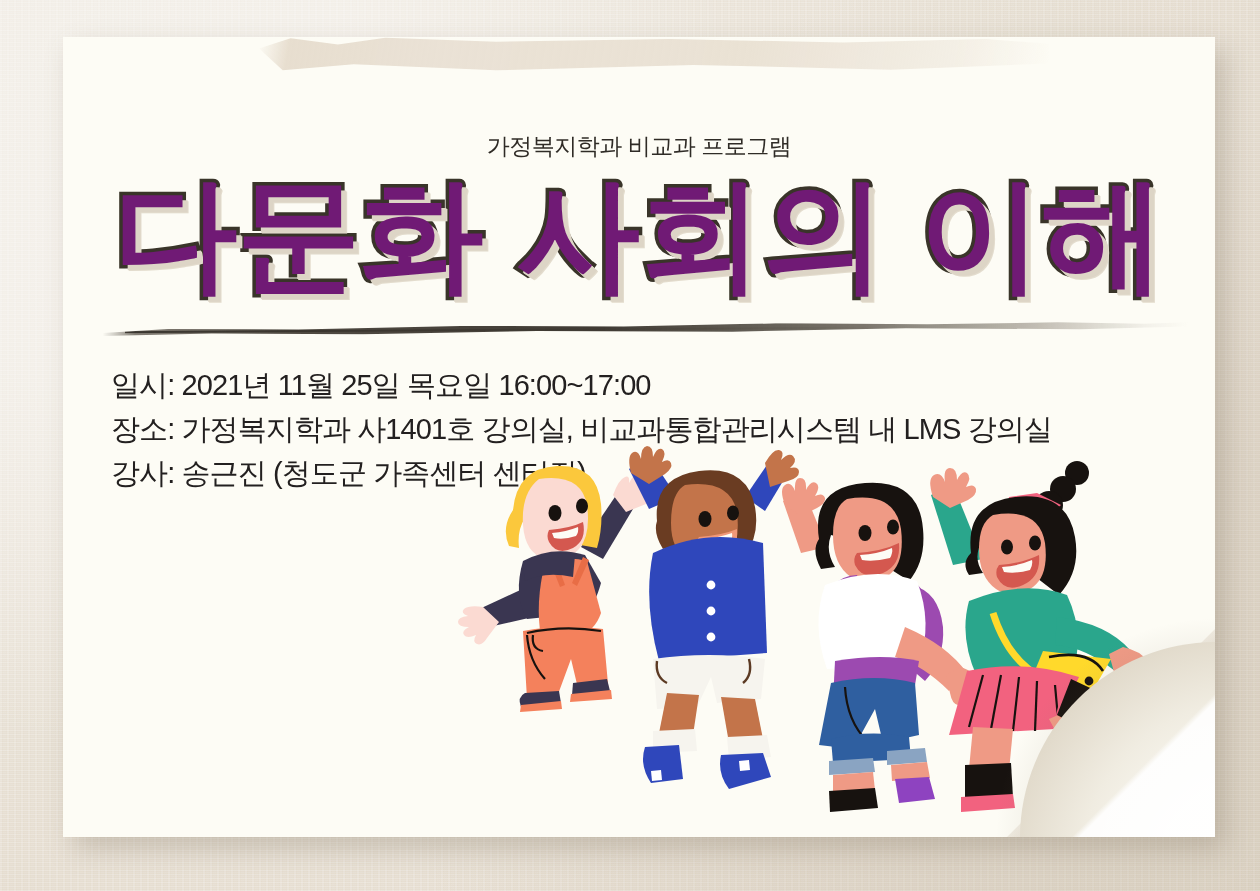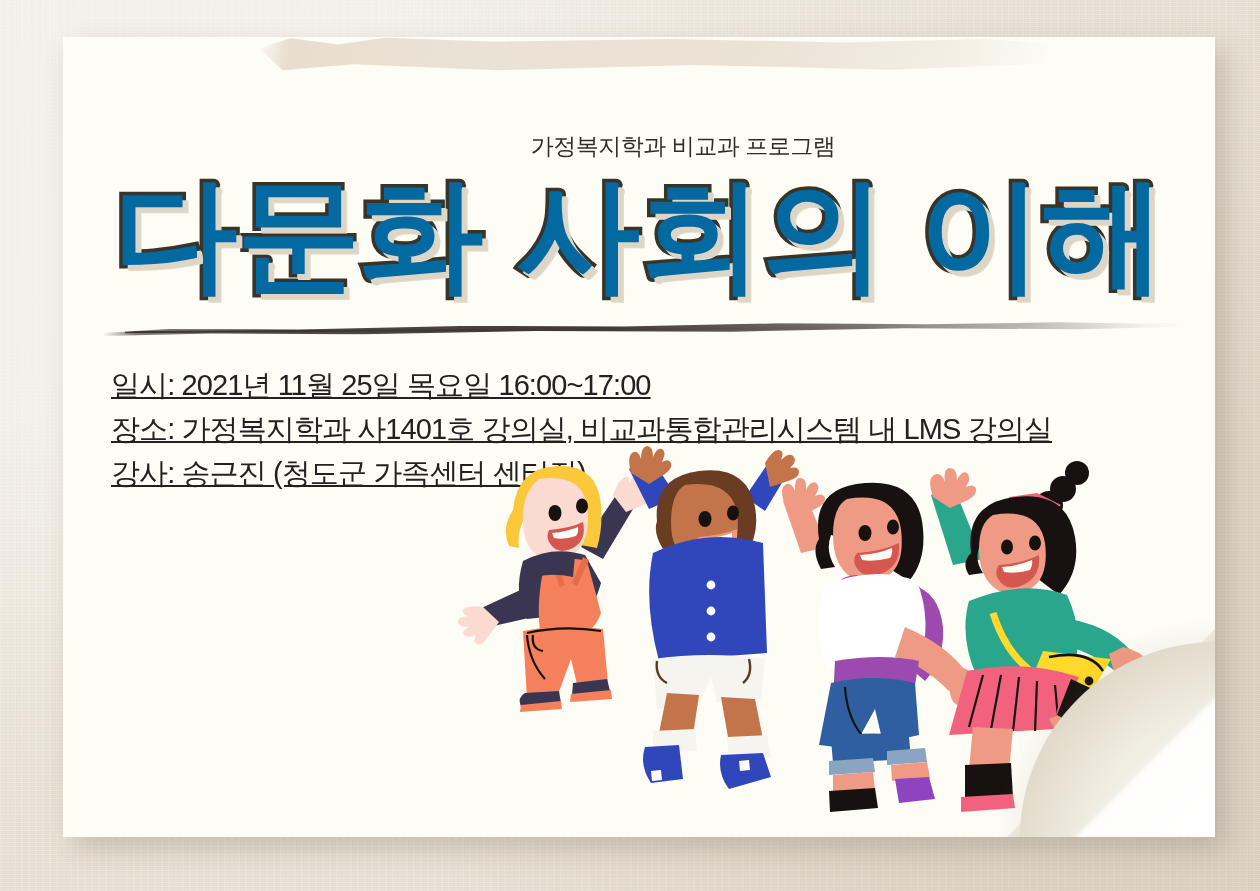--- a/index.html
+++ b/index.html
@@ -71,31 +71,30 @@
   }
 
   
   #subtitle{
     position:absolute; top:94px; left:0; width:100%;
     text-align:center;
     font-size:23px;
     font-weight:500;
     letter-spacing:-.5px;
     color:#2f2b26;
-    margin-left:44px;
   }
 
   #title{
     position:absolute; top:132px; left:0; width:100%;
     text-align:center;
     font-size:124px;
     line-height:1.05;
     font-weight:700;
     letter-spacing:-1px;
-    color:#0369a1;
+    color:#701a75;
     -webkit-text-stroke:7px #393429;
     paint-order:stroke fill;
     text-shadow:
        5px 5px 0 #ddd5c6,
        6px 6px 0 #e3dccd;
     white-space:nowrap;
   }
 
   
   .divider{
@@ -130,21 +129,21 @@
   #details{
     position:absolute;
     left:48px; top:326px;
     font-size:29px;
     line-height:1.52;
     color:#232020;
     letter-spacing:-.9px;
     font-weight:400;
     white-space:nowrap;
   }
-  #details .line{ display:block;text-decoration:underline; }
+  #details .line{ display:block; }
 
   
   #illustration{
     position:absolute;
     left:390px; top:398px;
     width:700px; height:390px;
   }
   #illustration svg{ width:100%; height:100%; display:block; }
 
   

